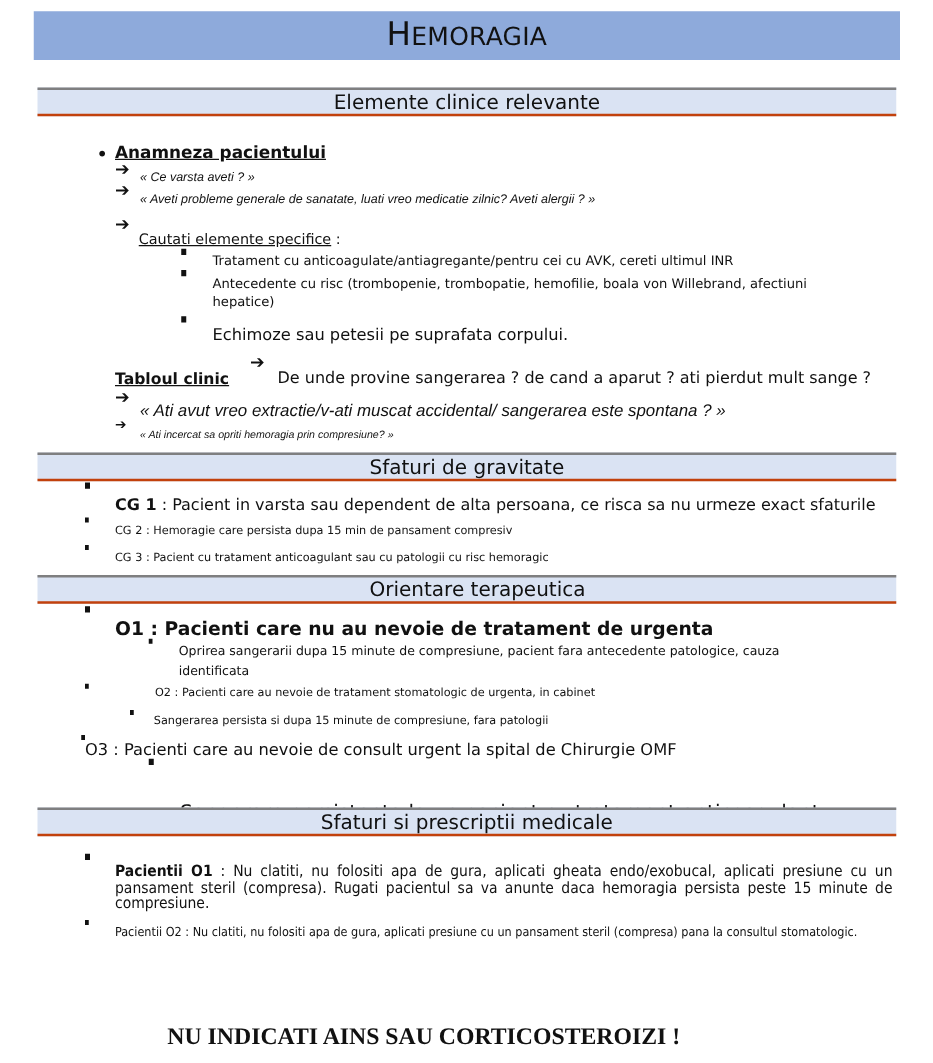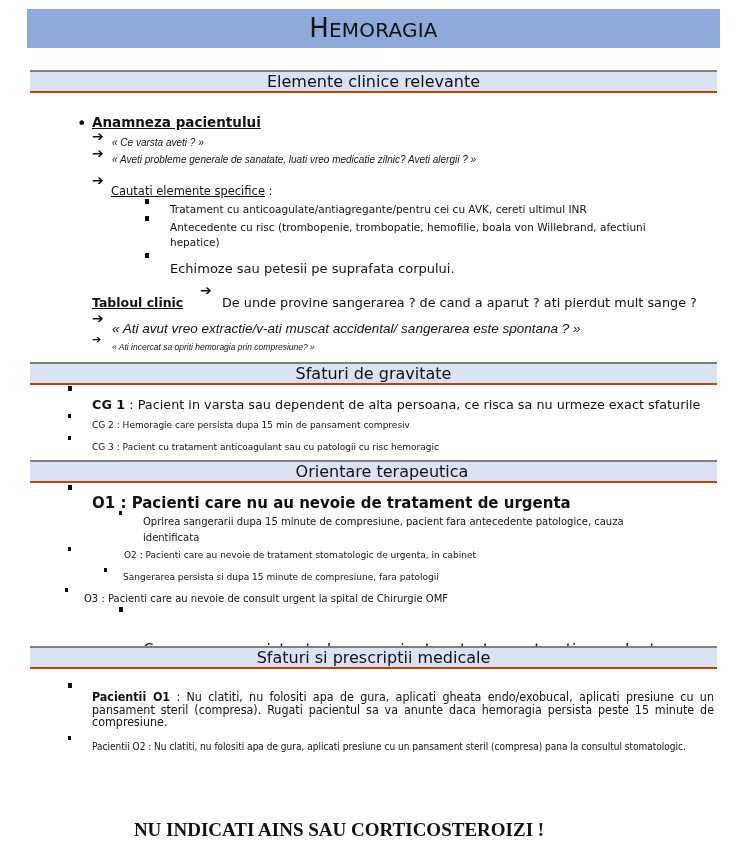--- a/index.html
+++ b/index.html
@@ -80,21 +80,21 @@
 <span class="sq small" style="left:119px;top:511px;"></span>
 <span class="abs" style="left:143px;top:516px;font-size:10px;">Oprirea sangerarii dupa 15 minute de compresiune, pacient fara antecedente patologice, cauza</span>
 <span class="abs" style="left:143px;top:532px;font-size:10px;">identificata</span>
 
 <span class="sq small" style="left:68px;top:547px;"></span>
 <span class="abs" style="left:80px;top:550px;font-size:9px;margin-left:44px;">O2 : Pacienti care au nevoie de tratament stomatologic de urgenta, in cabinet</span>
 <span class="sq small" style="left:104px;top:568px;"></span>
 <span class="abs" style="left:123px;top:572px;font-size:9px;">Sangerarea persista si dupa 15 minute de compresiune, fara patologii</span>
 
 <span class="sq small" style="left:65px;top:588px;"></span>
-<span class="abs" style="left:84px;top:593px;font-size:10px;">O3 : Pacienti care au nevoie de consult urgent la spital de Chirurgie OMF</span>
+<span class="abs" style="left:68px;top:593px;font-size:13px;">O3 : Pacienti care au nevoie de consult urgent la spital de Chirurgie OMF</span>
 <span class="sq" style="left:119px;top:607px;"></span>
 <span class="abs" style="left:144px;top:640px;font-size:16px;">Sangerare persistenta la un pacient cu tratament anticoagulant</span>
 
 <div class="sec-bar" style="top:646px;">
   <span>Sfaturi si prescriptii medicale</span>
 </div>
 
 <span class="sq" style="left:68px;top:683px;"></span>
 <p class="para" style="top:691px;"><span class="b">Pacientii O1</span><span> : Nu clatiti, nu folositi apa de gura, aplicati gheata endo/exobucal, aplicati presiune cu un pansament steril (compresa). Rugati pacientul sa va anunte daca hemoragia persista peste 15 minute de compresiune.</span></p>
 

